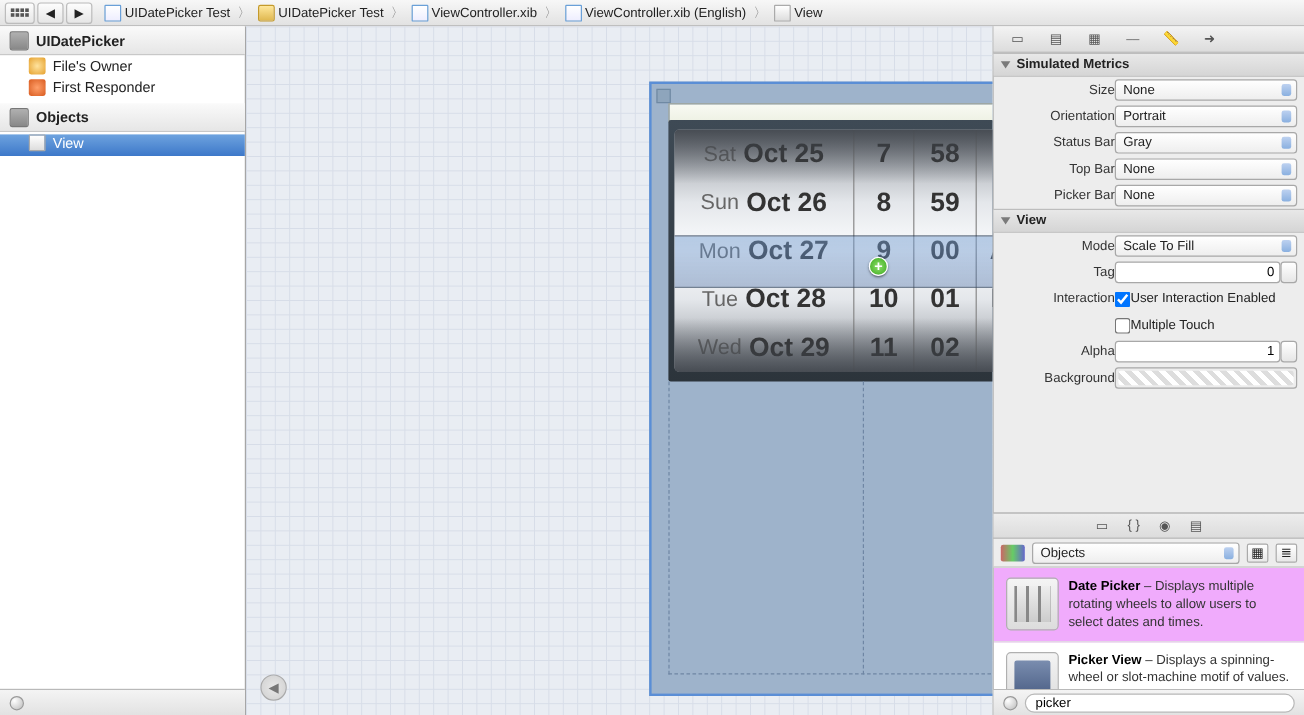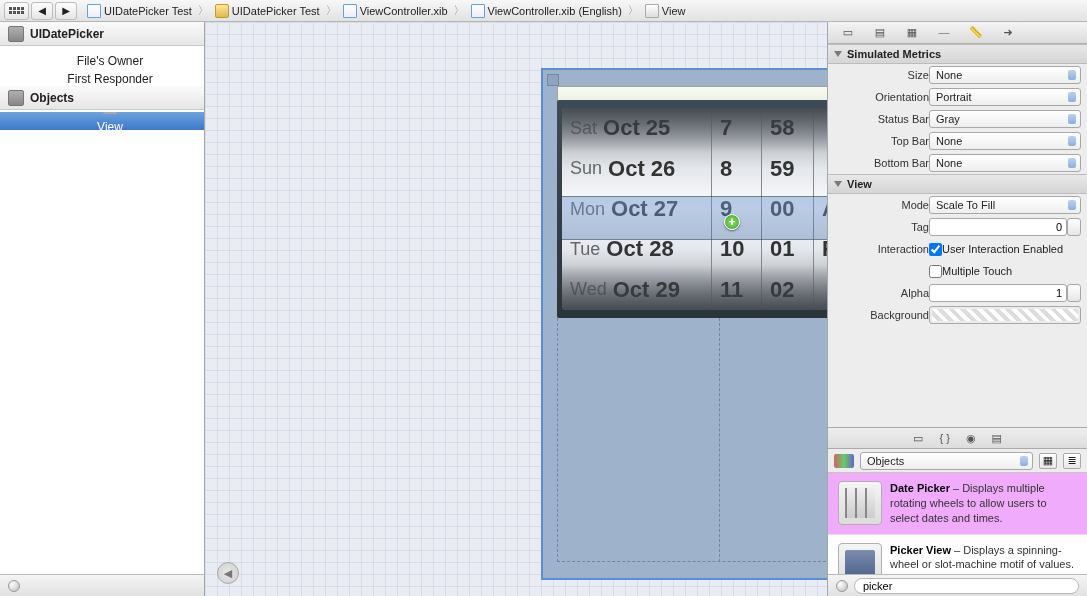--- a/index.html
+++ b/index.html
@@ -26,21 +26,21 @@
 .main { display:flex; height:574px; }
 .left { width:205px; border-right:1px solid #a6a6a6; background:#fff; display:flex;flex-direction:column;}
 .center { flex:1; position:relative; background:#e9edf3; background-image:linear-gradient(#d7dde8 1px,transparent 1px),linear-gradient(90deg,#d7dde8 1px,transparent 1px); background-size:12px 12px; overflow:hidden;}
 .right { width:260px; border-left:1px solid #a6a6a6; background:#ededed; display:flex;flex-direction:column;}
 
 
 .grp-hdr{display:flex;align-items:center;gap:6px;height:24px;padding:0 8px;background:linear-gradient(#fafafa,#e6e6e6);border-bottom:1px solid #c8c8c8;font-weight:bold;font-size:12px;}
 .grp-ico{width:16px;height:16px;display:inline-block;}
 .cube{background:linear-gradient(#b0b0b0,#888);border:1px solid #777;border-radius:2px;}
 .tree{padding:2px 0;}
-.tree-item{display:flex;align-items:center;gap:6px;height:18px;padding:0 8px 0 24px;font-size:12px;flex-direction:column;}
+.tree-item{display:flex;gap:6px;height:18px;padding:0 8px 0 24px;font-size:12px;}
 .tree-item.sel{background:linear-gradient(#6ea3df,#3d78c9);color:#fff;}
 .owner-ico{background:radial-gradient(#ffe39e,#e5a02c);border-radius:2px;}
 .resp-ico{background:radial-gradient(#ff9f6a,#d85a1e);border-radius:2px;}
 .left-footer{margin-top:auto;height:22px;border-top:1px solid #b9b9b9;background:linear-gradient(#f4f4f4,#e2e2e2);display:flex;align-items:center;padding:0 8px;}
 .dot{width:12px;height:12px;border-radius:50%;background:radial-gradient(circle at 30% 30%,#fff,#bbb);border:1px solid #999;}
 
 
 .collapse-handle{position:absolute;left:12px;bottom:12px;width:22px;height:22px;border-radius:50%;background:radial-gradient(#e8e8e8,#cfcfcf);border:1px solid #aaa;display:flex;align-items:center;justify-content:center;color:#777;}
 .device{position:absolute;left:336px;top:46px;width:350px;height:512px;border:2px solid #5a8ed6;background:#9eb3cb;}
 .dev-corner{position:absolute;left:4px;top:4px;width:12px;height:12px;background:#8ea5bc;border:1px solid #6f89a3;}
@@ -50,21 +50,21 @@
 .g-mid{left:176px;top:248px;bottom:16px;width:0;border-left-width:1px;}
 .g-bot{left:14px;right:23px;bottom:16px;height:0;border-top-width:1px;}
 
 .picker{position:absolute;left:14px;top:30px;right:14px;height:218px;background:linear-gradient(#3e4a55,#2c343b);border-radius:2px;padding:8px 5px;}
 .pwheel{position:relative;height:202px;background:linear-gradient(#8a8f96 0%,#e4e7eb 30%,#fcfdfe 50%,#e4e7eb 70%,#8a8f96 100%);border-radius:4px;display:flex;overflow:hidden;}
 .pcol{border-right:1px solid #888;display:flex;flex-direction:column;justify-content:center;}
 .pc-date{flex:0 0 150px;text-align:right;}
 .pc-h{flex:0 0 50px;text-align:center;}
 .pc-m{flex:0 0 52px;text-align:center;}
 .pc-ap{flex:1;text-align:center;border-right:none;}
-.prow{height:44px;display:flex;align-items:center;justify-content:flex-start;font-size:22px;color:#333;padding:0 8px;white-space:nowrap;}
+.prow{height:44px;display:flex;align-items:center;justify-content:center;font-size:22px;color:#333;padding:0 8px;white-space:nowrap;}
 .prow .dow{font-size:18px;color:#666;margin-right:6px;font-weight:normal;}
 .prow b{font-weight:bold;}
 .sel-bar{position:absolute;left:0;right:0;top:88px;height:44px;border-top:1px solid rgba(0,0,0,.35);border-bottom:1px solid rgba(0,0,0,.35);background:linear-gradient(rgba(120,160,210,.5),rgba(60,100,160,.35));pointer-events:none;}
 .pfade-top{position:absolute;inset:0 0 auto 0;height:45px;background:linear-gradient(rgba(60,65,72,.85),transparent);pointer-events:none;}
 .pfade-bot{position:absolute;inset:auto 0 0 0;height:45px;background:linear-gradient(transparent,rgba(60,65,72,.85));pointer-events:none;}
 .cursor-plus{position:absolute;left:519px;top:192px;width:16px;height:16px;border-radius:50%;background:radial-gradient(#8de06a,#3aa71d);border:1px solid #fff;display:flex;align-items:center;justify-content:center;color:#fff;font-size:12px;font-weight:bold;box-shadow:0 1px 2px rgba(0,0,0,.5);}
 
 
 .rsec-hdr{display:flex;align-items:center;gap:5px;height:20px;background:linear-gradient(#e8e8e8,#d5d5d5);border-top:1px solid #bdbdbd;border-bottom:1px solid #bdbdbd;padding:0 6px;font-weight:bold;font-size:11px;}
 .tri{width:0;height:0;border-left:4px solid transparent;border-right:4px solid transparent;border-top:6px solid #7a7a7a;}
@@ -290,21 +290,21 @@
       </div>
     <div class="irow">
         <div class="ilabel">Status Bar</div>
         <div class="isel">Gray</div>
       </div>
     <div class="irow">
         <div class="ilabel">Top Bar</div>
         <div class="isel">None</div>
       </div>
     <div class="irow">
-        <div class="ilabel">Bottom Bar</div>
+        <div class="ilabel">Picker Bar</div>
         <div class="isel">None</div>
       </div>
 
     <div class="rsec-hdr">
         <span class="tri"></span>
         <span>View</span>
       </div>
     <div class="irow">
         <div class="ilabel">Mode</div>
         <div class="isel">Scale To Fill</div>

